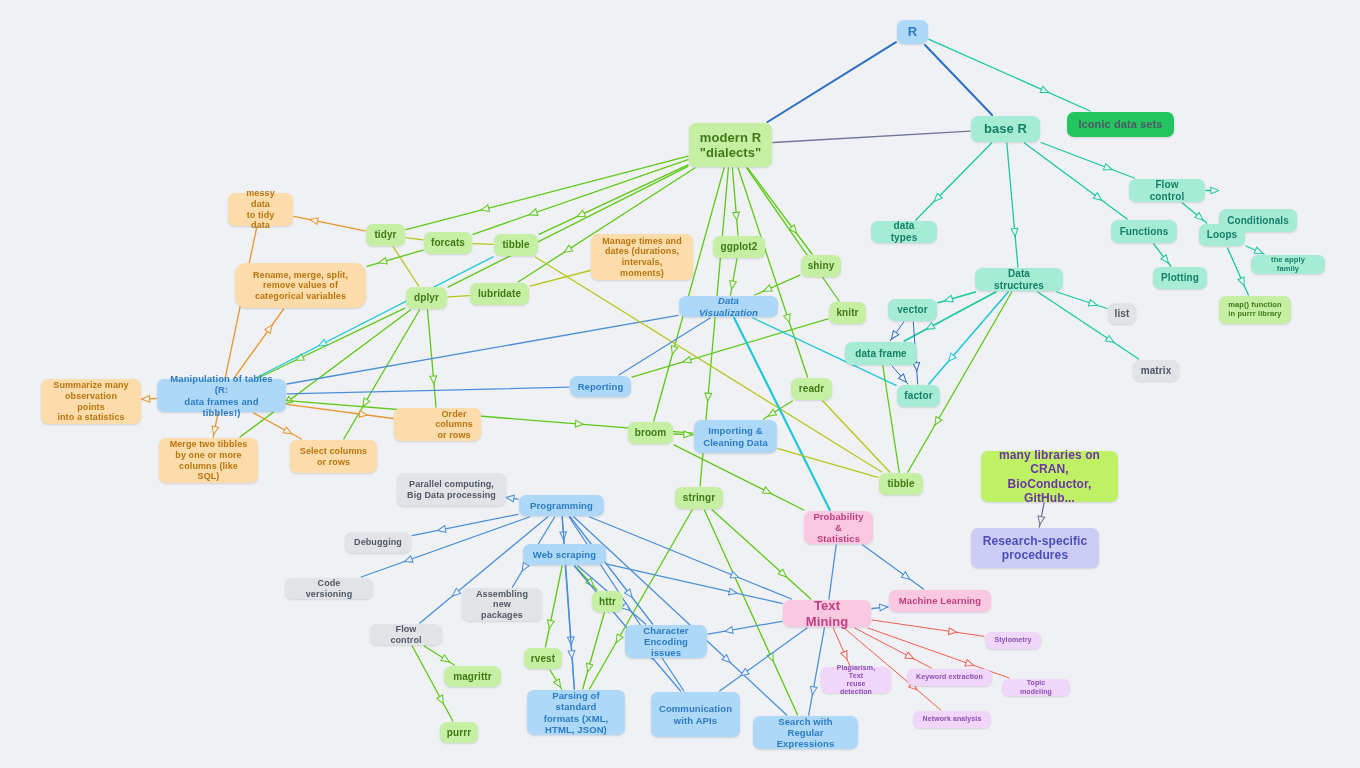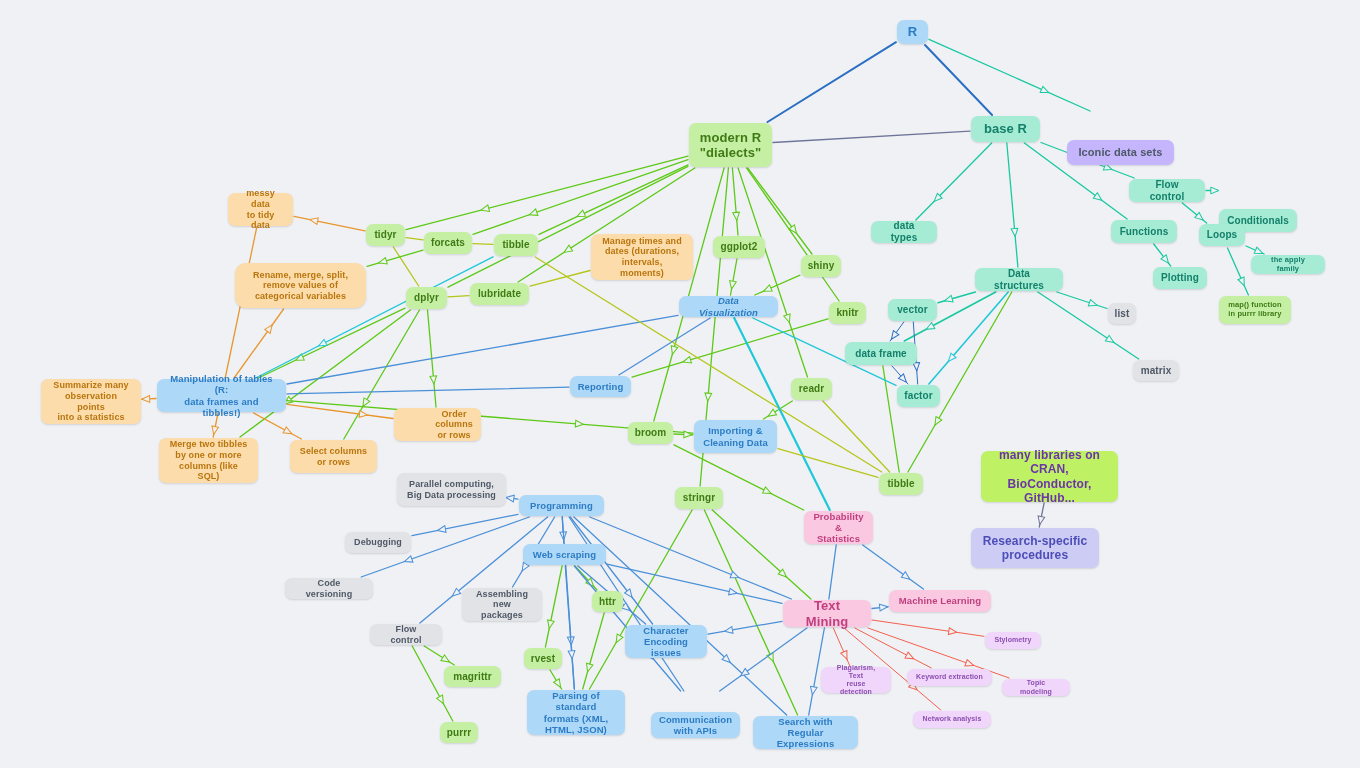--- a/index.html
+++ b/index.html
@@ -425,21 +425,21 @@
       <g>
         <line x1="1044.1" y1="503.0" x2="1039.3" y2="527.0" stroke="#6e7599" stroke-width="1.3" stroke-linecap="round"></line>
         <polygon points="4.2,0 -3.7800000000000002,3.3600000000000003 -3.7800000000000002,-3.3600000000000003" fill="#f0f1f4" stroke="#6e7599" stroke-width="1" transform="translate(1040.6,520.3) rotate(101.5)"></polygon>
       </g>
     </svg>
   <div id="nodes">
       <div class="node" style="left: 897px; top: 20px; width: 31px; height: 24px; background: rgb(174, 216, 247); color: rgb(43, 124, 196); font-size: 13px;"><span>R</span></div>
       <div class="node" style="left: 689px; top: 123px; width: 83px; height: 44px; background: rgb(197, 240, 164); color: rgb(63, 122, 21); font-size: 13px;"><span>modern R
 "dialects"</span></div>
       <div class="node" style="left: 971px; top: 116px; width: 69px; height: 26px; background: rgb(166, 236, 213); color: rgb(20, 128, 106); font-size: 13px;"><span>base R</span></div>
-      <div class="node" style="left: 1067px; top: 112px; width: 107px; height: 25px; background: #c4b5fd; color: rgb(78, 88, 102); font-size: 11px; margin-top: 28px;"><span>Iconic data sets</span></div>
+      <div class="node" style="left: 1067px; top: 112px; width: 107px; height: 25px; background: #22c55e; color: rgb(78, 88, 102); font-size: 11px;"><span>Iconic data sets</span></div>
       <div class="node" style="left: 1129px; top: 179px; width: 76px; height: 23px; background: rgb(166, 236, 213); color: rgb(20, 128, 106); font-size: 10px;"><span>Flow control</span></div>
       <div class="node" style="left: 1219px; top: 179px; width: 78px; height: 23px; background: rgb(166, 236, 213); color: rgb(20, 128, 106); font-size: 10px; margin-top: 30px;"><span>Conditionals</span></div>
       <div class="node" style="left: 1111px; top: 220px; width: 66px; height: 23px; background: rgb(166, 236, 213); color: rgb(20, 128, 106); font-size: 10px;"><span>Functions</span></div>
       <div class="node" style="left: 1199px; top: 224px; width: 46px; height: 22px; background: rgb(166, 236, 213); color: rgb(20, 128, 106); font-size: 10px;"><span>Loops</span></div>
       <div class="node" style="left: 1153px; top: 267px; width: 54px; height: 22px; background: rgb(166, 236, 213); color: rgb(20, 128, 106); font-size: 10px;"><span>Plotting</span></div>
       <div class="node" style="left: 1251px; top: 255px; width: 74px; height: 19px; background: rgb(166, 236, 213); color: rgb(20, 128, 106); font-size: 7.5px;"><span>the apply family</span></div>
       <div class="node" style="left: 1219px; top: 296px; width: 72px; height: 28px; background: rgb(197, 240, 164); color: rgb(63, 122, 21); font-size: 7.5px;"><span>map() function
 in purrr library</span></div>
       <div class="node" style="left: 871px; top: 221px; width: 66px; height: 22px; background: rgb(166, 236, 213); color: rgb(20, 128, 106); font-size: 10px;"><span>data types</span></div>
       <div class="node" style="left: 975px; top: 268px; width: 88px; height: 23px; background: rgb(166, 236, 213); color: rgb(20, 128, 106); font-size: 10px;"><span>Data structures</span></div>
@@ -455,21 +455,21 @@
       <div class="node" style="left: 470px; top: 283px; width: 59px; height: 22px; background: rgb(197, 240, 164); color: rgb(63, 122, 21); font-size: 10px;"><span>lubridate</span></div>
       <div class="node" style="left: 713px; top: 236px; width: 52px; height: 22px; background: rgb(197, 240, 164); color: rgb(63, 122, 21); font-size: 10px;"><span>ggplot2</span></div>
       <div class="node" style="left: 801px; top: 255px; width: 40px; height: 22px; background: rgb(197, 240, 164); color: rgb(63, 122, 21); font-size: 10px;"><span>shiny</span></div>
       <div class="node" style="left: 829px; top: 302px; width: 37px; height: 22px; background: rgb(197, 240, 164); color: rgb(63, 122, 21); font-size: 10px;"><span>knitr</span></div>
       <div class="node" style="left: 791px; top: 378px; width: 41px; height: 22px; background: rgb(197, 240, 164); color: rgb(63, 122, 21); font-size: 10px;"><span>readr</span></div>
       <div class="node" style="left: 628px; top: 422px; width: 45px; height: 22px; background: rgb(197, 240, 164); color: rgb(63, 122, 21); font-size: 10px;"><span>broom</span></div>
       <div class="node" style="left: 879px; top: 473px; width: 44px; height: 22px; background: rgb(197, 240, 164); color: rgb(63, 122, 21); font-size: 10px;"><span>tibble</span></div>
       <div class="node" style="left: 675px; top: 487px; width: 48px; height: 22px; background: rgb(197, 240, 164); color: rgb(63, 122, 21); font-size: 10px;"><span>stringr</span></div>
       <div class="node" style="left: 592px; top: 591px; width: 31px; height: 21px; background: rgb(197, 240, 164); color: rgb(63, 122, 21); font-size: 10px;"><span>httr</span></div>
       <div class="node" style="left: 524px; top: 648px; width: 38px; height: 21px; background: rgb(197, 240, 164); color: rgb(63, 122, 21); font-size: 10px;"><span>rvest</span></div>
-      <div class="node" style="left: 444px; top: 666px; width: 57px; height: 21px; background: rgb(197, 240, 164); color: rgb(63, 122, 21); font-size: 10px;"><span>magrittr</span></div>
+      <div class="node" style="left: 444px; top: 666px; width: 57px; height: 21px; background: rgb(197, 240, 164); color: rgb(63, 122, 21); font-size: 10px; border-radius: 8px;"><span>magrittr</span></div>
       <div class="node" style="left: 440px; top: 722px; width: 38px; height: 21px; background: rgb(197, 240, 164); color: rgb(63, 122, 21); font-size: 10px;"><span>purrr</span></div>
       <div class="node" style="left: 228px; top: 193px; width: 65px; height: 33px; background: rgb(252, 220, 171); color: rgb(185, 117, 13); font-size: 9px;"><span>messy data
 to tidy data</span></div>
       <div class="node" style="left: 235px; top: 263px; width: 131px; height: 45px; background: rgb(252, 220, 171); color: rgb(185, 117, 13); font-size: 9px; border-radius: 11px;"><span>Rename, merge, split,
 remove values of
 categorical variables</span></div>
       <div class="node" style="left: 591px; top: 234px; width: 102px; height: 46px; background: rgb(252, 220, 171); color: rgb(185, 117, 13); font-size: 9px;"><span>Manage times and
 dates (durations,
 intervals, moments)</span></div>
       <div class="node" style="left: 41px; top: 379px; width: 100px; height: 45px; background: rgb(252, 220, 171); color: rgb(185, 117, 13); font-size: 9px;"><span>Summarize many
@@ -485,21 +485,21 @@
       <div class="node" style="left: 157px; top: 379px; width: 129px; height: 33px; background: rgb(174, 216, 247); color: rgb(43, 124, 196); font-size: 9.5px;"><span>Manipulation of tables (R:
 data frames and tibbles!)</span></div>
       <div class="node" style="left: 679px; top: 296px; width: 99px; height: 21px; background: rgb(174, 216, 247); color: rgb(43, 124, 196); font-size: 9.5px; font-style: italic;"><span>Data Visualization</span></div>
       <div class="node" style="left: 570px; top: 376px; width: 61px; height: 21px; background: rgb(174, 216, 247); color: rgb(43, 124, 196); font-size: 9.5px;"><span>Reporting</span></div>
       <div class="node" style="left: 694px; top: 420px; width: 83px; height: 33px; background: rgb(174, 216, 247); color: rgb(43, 124, 196); font-size: 9.5px;"><span>Importing &amp;
 Cleaning Data</span></div>
       <div class="node" style="left: 519px; top: 495px; width: 85px; height: 21px; background: rgb(174, 216, 247); color: rgb(43, 124, 196); font-size: 9.5px;"><span>Programming</span></div>
       <div class="node" style="left: 523px; top: 544px; width: 83px; height: 21px; background: rgb(174, 216, 247); color: rgb(43, 124, 196); font-size: 9.5px;"><span>Web scraping</span></div>
       <div class="node" style="left: 625px; top: 625px; width: 82px; height: 33px; background: rgb(174, 216, 247); color: rgb(43, 124, 196); font-size: 9.5px;"><span>Character
 Encoding issues</span></div>
-      <div class="node" style="left: 651px; top: 712px; width: 89px; height: 26px; background: rgb(174, 216, 247); color: rgb(43, 124, 196); font-size: 9.5px;"><span>Communication
+      <div class="node" style="left: 651px; top: 692px; width: 89px; height: 45px; background: rgb(174, 216, 247); color: rgb(43, 124, 196); font-size: 9.5px;"><span>Communication
 with APIs</span></div>
       <div class="node" style="left: 753px; top: 716px; width: 105px; height: 33px; background: rgb(174, 216, 247); color: rgb(43, 124, 196); font-size: 9.5px;"><span>Search with Regular
 Expressions</span></div>
       <div class="node" style="left: 527px; top: 690px; width: 98px; height: 45px; background: rgb(174, 216, 247); color: rgb(43, 124, 196); font-size: 9.5px;"><span>Parsing of standard
 formats (XML,
 HTML, JSON)</span></div>
       <div class="node" style="left: 397px; top: 473px; width: 109px; height: 33px; background: rgb(226, 227, 230); color: rgb(78, 88, 102); font-size: 9px;"><span>Parallel computing,
 Big Data processing</span></div>
       <div class="node" style="left: 345px; top: 532px; width: 66px; height: 21px; background: rgb(226, 227, 230); color: rgb(78, 88, 102); font-size: 9px;"><span>Debugging</span></div>
       <div class="node" style="left: 285px; top: 578px; width: 88px; height: 21px; background: rgb(226, 227, 230); color: rgb(78, 88, 102); font-size: 9px;"><span>Code versioning</span></div>

